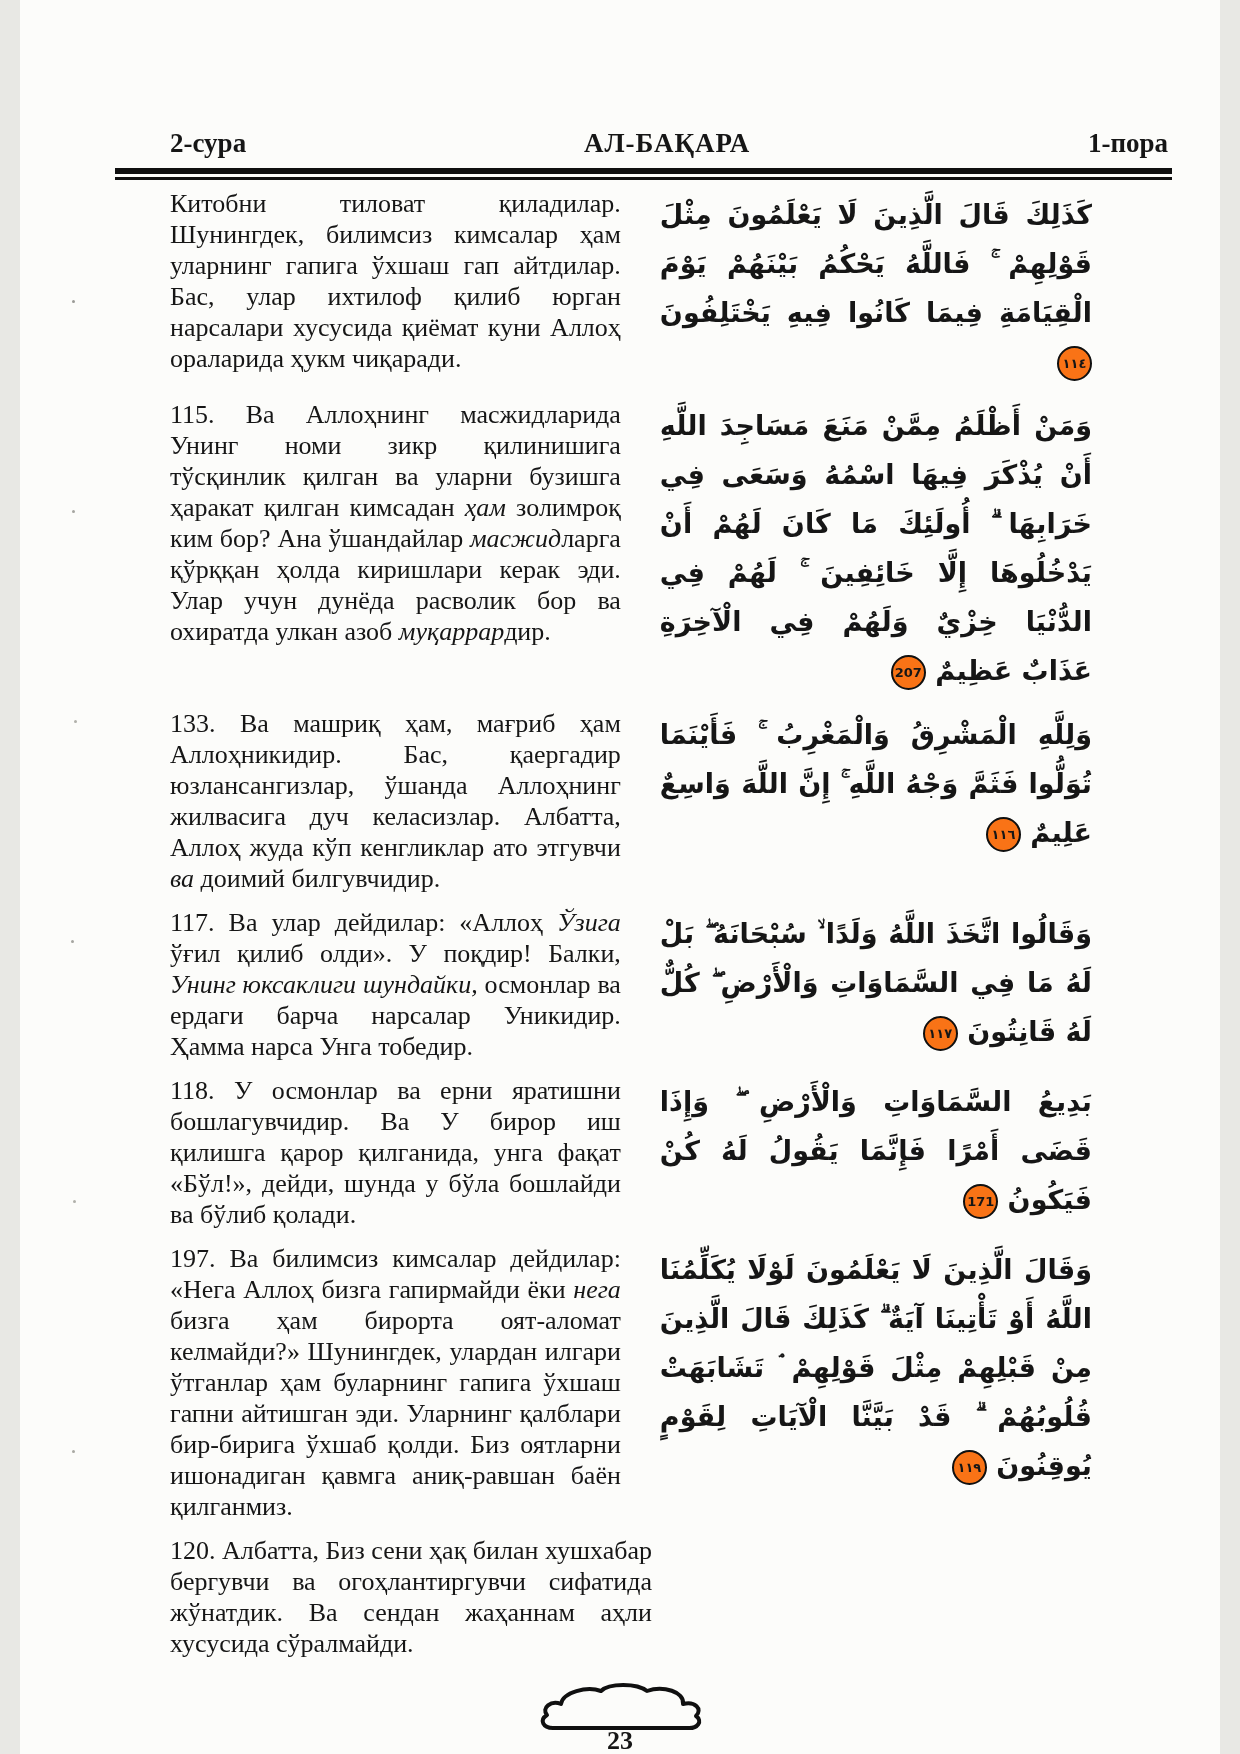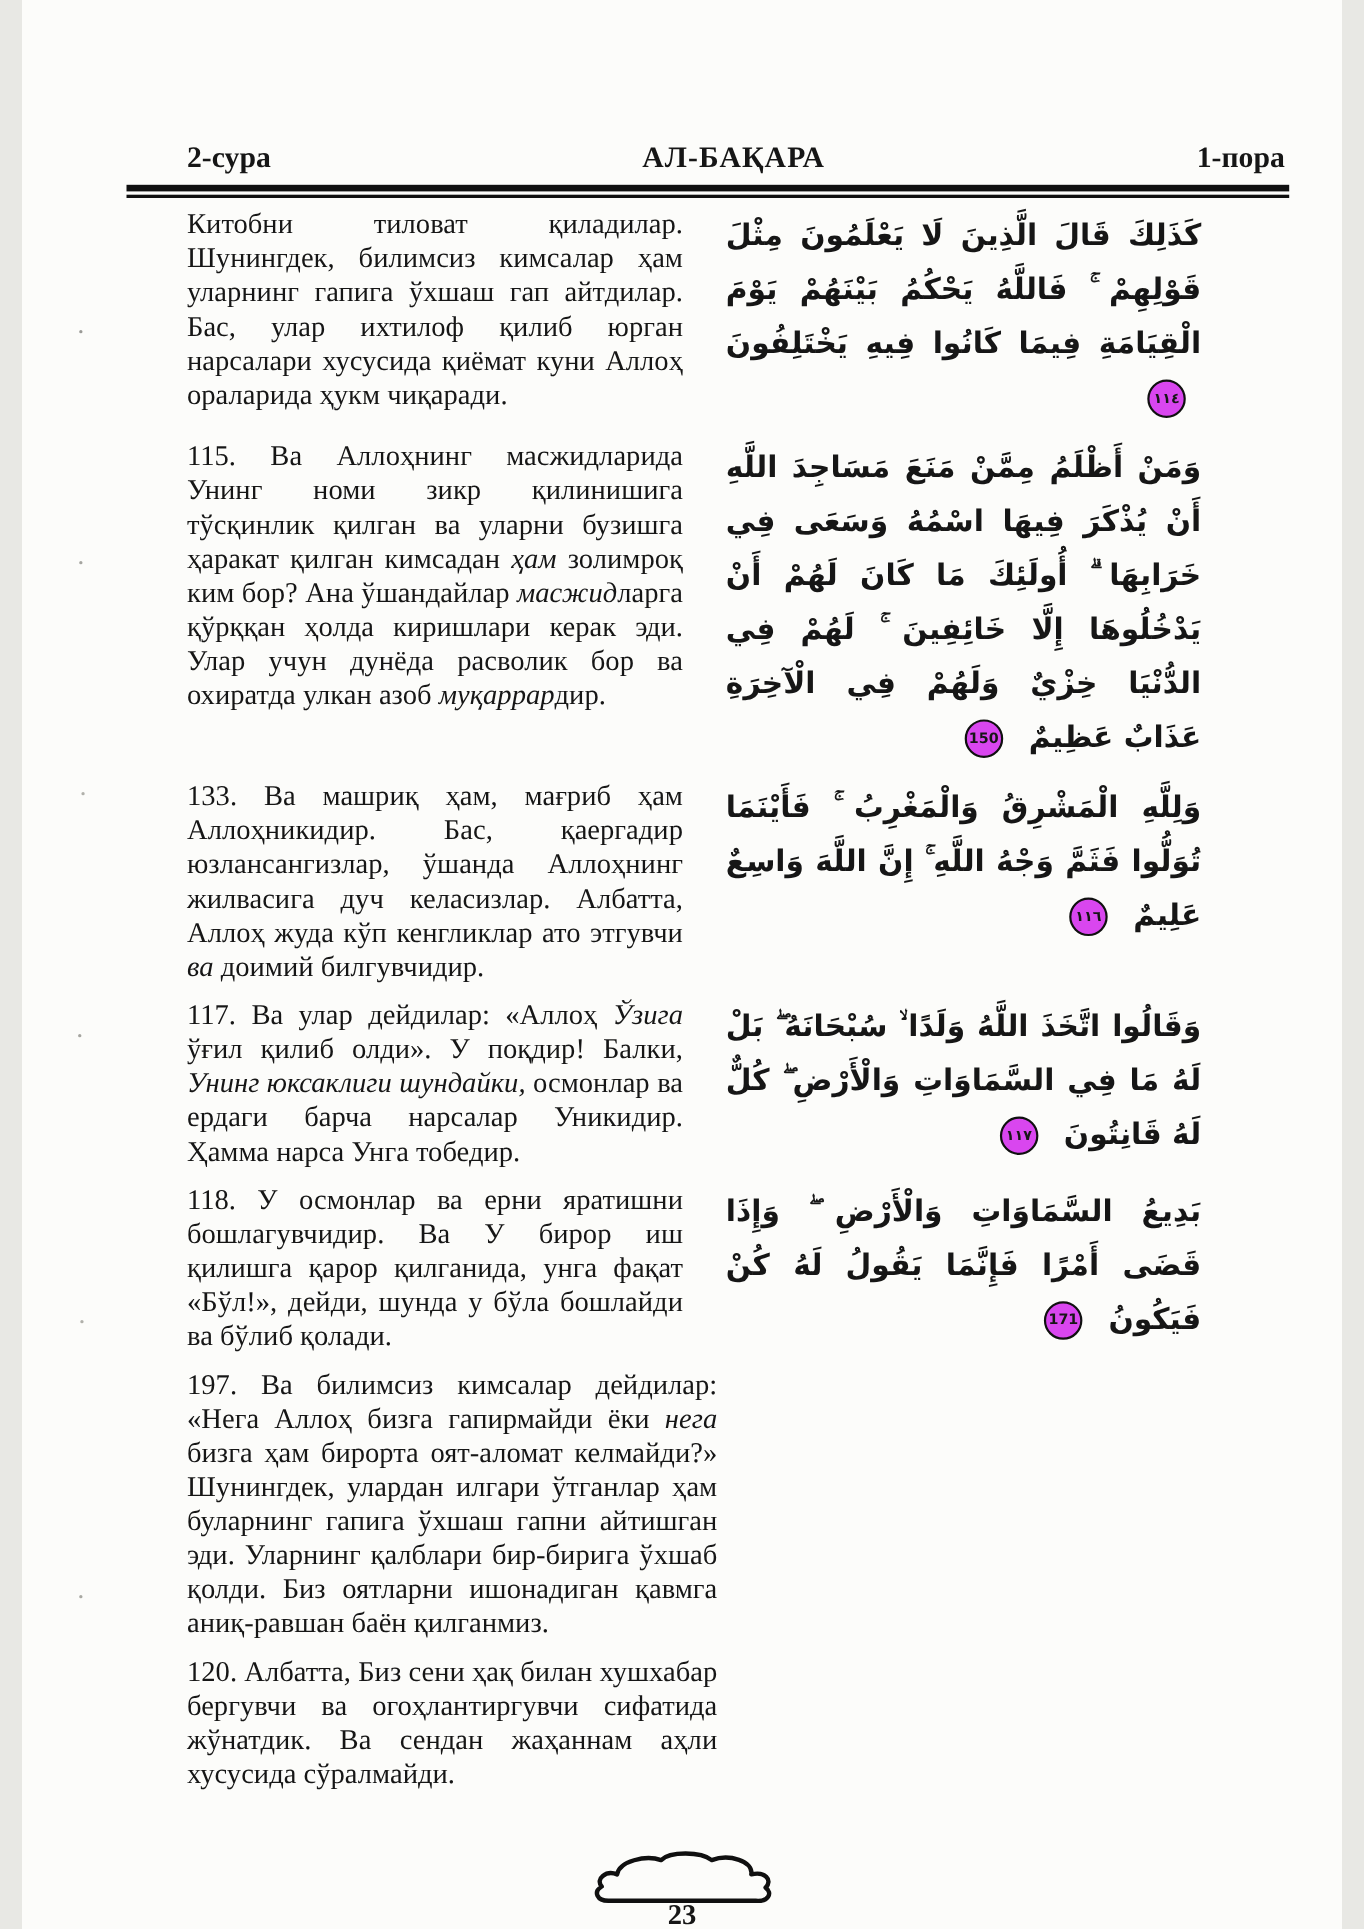--- a/index.html
+++ b/index.html
@@ -63,22 +63,22 @@
   }
   .marker{
     display:inline-flex;
     align-items:center;justify-content:center;
     width:31px;height:31px;
     border:2.5px solid #101010;
     border-radius:50%;
     font-size:13px;font-weight:700;
     line-height:1;
     vertical-align:middle;
-    margin:0 14px;
-    background:#d946ef;
+    margin:0 0;
+    background:#f97316;
   }
   .footer{
     position:absolute;left:0;right:0;bottom:14px;
     display:flex;justify-content:center;
   }
   .cloud{position:relative;width:170px;height:58px;}
   .cloud svg{display:block;}
   .pageno{
     position:absolute;top:12px;left:0;right:0;
     text-align:center;
@@ -100,36 +100,37 @@
 
   <div class="rule"></div>
 
   <div class="content" id="rows">
       <div class="row">
         <div class="trans"><span>Китобни тиловат қиладилар. Шунингдек, билимсиз кимсалар ҳам уларнинг гапига ўхшаш гап айтдилар. Бас, улар ихтилоф қилиб юрган нарсалари хусусида қиёмат куни Аллоҳ ораларида ҳукм чиқаради.</span></div>
         <div class="arabic" dir="rtl" lang="ar">كَذَلِكَ قَالَ الَّذِينَ لَا يَعْلَمُونَ مِثْلَ قَوْلِهِمْ ۚ فَاللَّهُ يَحْكُمُ بَيْنَهُمْ يَوْمَ الْقِيَامَةِ فِيمَا كَانُوا فِيهِ يَخْتَلِفُونَ <span class="marker">١١٤</span></div>
       </div>
       <div class="row">
         <div class="trans"><span>115. Ва Аллоҳнинг масжидларида Унинг номи зикр қилинишига тўсқинлик қилган ва уларни бузишга ҳаракат қилган кимсадан </span><span class="it">ҳам</span><span> золимроқ ким бор? Ана ўшандайлар </span><span class="it">масжид</span><span>ларга қўрққан ҳолда киришлари керак эди. Улар учун дунёда расволик бор ва охиратда улкан азоб </span><span class="it">муқаррар</span><span>дир.</span></div>
-        <div class="arabic" dir="rtl" lang="ar">وَمَنْ أَظْلَمُ مِمَّنْ مَنَعَ مَسَاجِدَ اللَّهِ أَنْ يُذْكَرَ فِيهَا اسْمُهُ وَسَعَى فِي خَرَابِهَا ۗ أُولَئِكَ مَا كَانَ لَهُمْ أَنْ يَدْخُلُوهَا إِلَّا خَائِفِينَ ۚ لَهُمْ فِي الدُّنْيَا خِزْيٌ وَلَهُمْ فِي الْآخِرَةِ عَذَابٌ عَظِيمٌ <span class="marker">150</span></div>
+        <div class="arabic" dir="rtl" lang="ar">وَمَنْ أَظْلَمُ مِمَّنْ مَنَعَ مَسَاجِدَ اللَّهِ أَنْ يُذْكَرَ فِيهَا اسْمُهُ وَسَعَى فِي خَرَابِهَا ۗ أُولَئِكَ مَا كَانَ لَهُمْ أَنْ يَدْخُلُوهَا إِلَّا خَائِفِينَ ۚ لَهُمْ فِي الدُّنْيَا خِزْيٌ وَلَهُمْ فِي الْآخِرَةِ عَذَابٌ عَظِيمٌ <span class="marker">207</span></div>
       </div>
       <div class="row">
         <div class="trans"><span>133. Ва машриқ ҳам, мағриб ҳам Аллоҳникидир. Бас, қаергадир юзлансангизлар, ўшанда Аллоҳнинг жилвасига дуч келасизлар. Албатта, Аллоҳ жуда кўп кенгликлар ато этгувчи </span><span class="it">ва</span><span> доимий билгувчидир.</span></div>
         <div class="arabic" dir="rtl" lang="ar">وَلِلَّهِ الْمَشْرِقُ وَالْمَغْرِبُ ۚ فَأَيْنَمَا تُوَلُّوا فَثَمَّ وَجْهُ اللَّهِ ۚ إِنَّ اللَّهَ وَاسِعٌ عَلِيمٌ <span class="marker">١١٦</span></div>
       </div>
       <div class="row">
         <div class="trans"><span>117. Ва улар дейдилар: «Аллоҳ </span><span class="it">Ўзига</span><span> ўғил қилиб олди». У поқдир! Балки, </span><span class="it">Унинг юксаклиги шундайки,</span><span> осмонлар ва ердаги барча нарсалар Уникидир. Ҳамма нарса Унга тобедир.</span></div>
         <div class="arabic" dir="rtl" lang="ar">وَقَالُوا اتَّخَذَ اللَّهُ وَلَدًا ۙ سُبْحَانَهُ ۖ بَلْ لَهُ مَا فِي السَّمَاوَاتِ وَالْأَرْضِ ۖ كُلٌّ لَهُ قَانِتُونَ <span class="marker">١١٧</span></div>
       </div>
       <div class="row">
         <div class="trans"><span>118. У осмонлар ва ерни яратишни бошлагувчидир. Ва У бирор иш қилишга қарор қилганида, унга фақат «Бўл!», дейди, шунда у бўла бошлайди ва бўлиб қолади.</span></div>
         <div class="arabic" dir="rtl" lang="ar">بَدِيعُ السَّمَاوَاتِ وَالْأَرْضِ ۖ وَإِذَا قَضَى أَمْرًا فَإِنَّمَا يَقُولُ لَهُ كُنْ فَيَكُونُ <span class="marker">171</span></div>
       </div>
       <div class="row">
         <div class="trans"><span>197. Ва билимсиз кимсалар дейдилар: «Нега Аллоҳ бизга гапирмайди ёки </span><span class="it">нега</span><span> бизга ҳам бирорта оят-аломат келмайди?» Шунингдек, улардан илгари ўтганлар ҳам буларнинг гапига ўхшаш гапни айтишган эди. Уларнинг қалблари бир-бирига ўхшаб қолди. Биз оятларни ишонадиган қавмга аниқ-равшан баён қилганмиз.</span></div>
+        <div class="arabic" dir="rtl" lang="ar">وَقَالَ الَّذِينَ لَا يَعْلَمُونَ لَوْلَا يُكَلِّمُنَا اللَّهُ أَوْ تَأْتِينَا آيَةٌ ۗ كَذَلِكَ قَالَ الَّذِينَ مِنْ قَبْلِهِمْ مِثْلَ قَوْلِهِمْ ۘ تَشَابَهَتْ قُلُوبُهُمْ ۗ قَدْ بَيَّنَّا الْآيَاتِ لِقَوْمٍ يُوقِنُونَ <span class="marker">١١٩</span></div>
       </div>
       <div class="row">
         <div class="trans"><span>120. Албатта, Биз сени ҳақ билан хушхабар бергувчи ва огоҳлантиргувчи сифатида жўнатдик. Ва сендан жаҳаннам аҳли хусусида сўралмайди.</span></div>
       </div>
     </div>
 
   <div class="footer">
     <div class="cloud">
       <svg width="170" height="58" viewBox="0 0 170 58">
         <path d="M18 46 C8 46 4 38 12 33 C6 26 16 18 26 22 C28 10 52 4 66 9 C74 1 102 1 112 9 C128 3 150 10 148 22 C160 19 168 27 161 34 C168 39 163 47 152 46 Z" fill="#fcfcfa" stroke="#101010" stroke-width="4" stroke-linejoin="round"></path>

